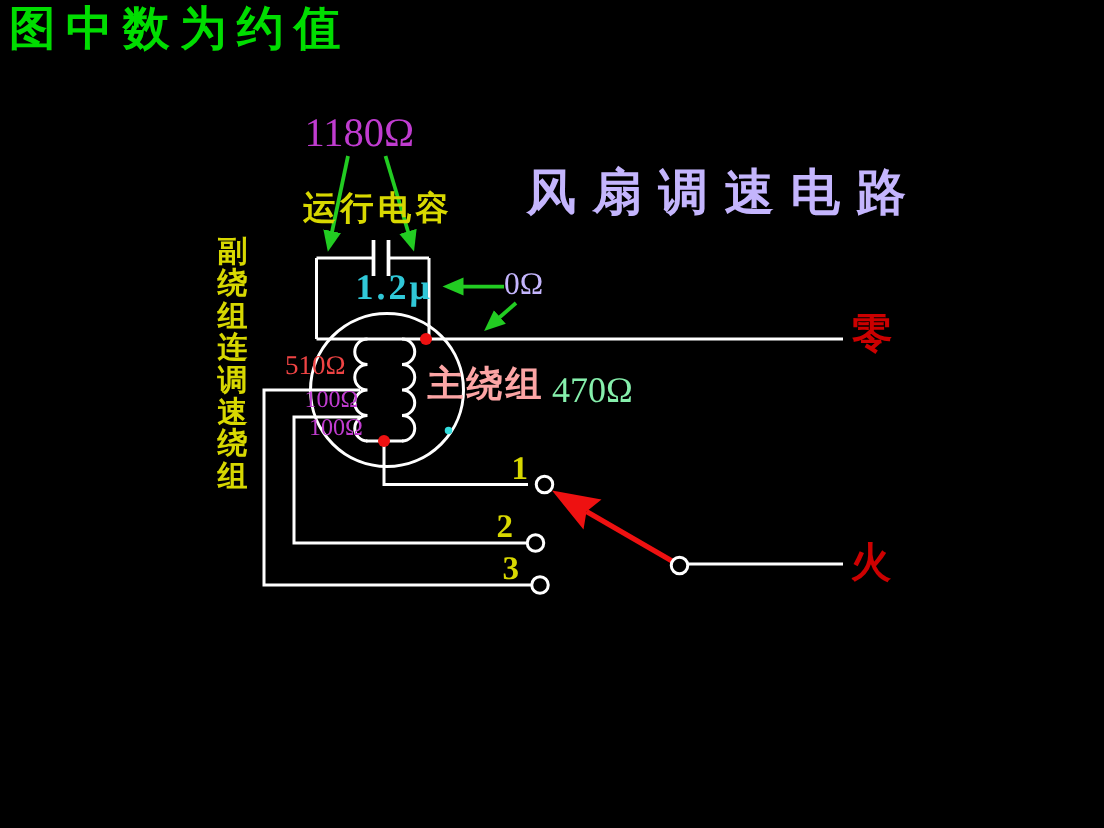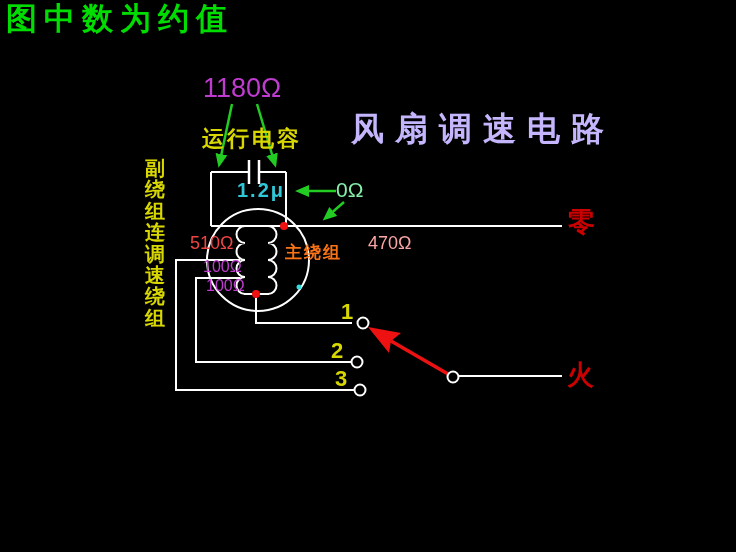--- a/index.html
+++ b/index.html
@@ -1,34 +1,34 @@
 <!DOCTYPE html>
 <html><head>
 <meta charset="utf-8">
 <style>
   html,body{margin:0;padding:0;background:#000;}
   #stage{
     position:relative;width:736px;height:552px;background:#000;overflow:hidden;
-    font-family:Liberation Sans, sans-serif;
+    font-family:Liberation Serif, serif;
   }
   #stage svg{position:absolute;left:0;top:0;}
   .lbl{position:absolute;white-space:nowrap;line-height:1.1;}
   .note{left:6px;top:2px;font-size:31px;font-weight:bold;letter-spacing:7px;color:#00dd00;}
   .rtotal{left:203px;top:74px;font-size:27px;color:#c03cd0;text-align:right;}
   .dtitle{left:351px;top:111px;font-size:33px;font-weight:bold;letter-spacing:11px;color:#c4b5fd;}
   .capname{left:202px;top:127px;font-size:22px;font-weight:bold;letter-spacing:3px;color:#d8d800;text-align:center;}
-  .capval{left:237px;top:179px;font-size:20px;font-weight:bold;letter-spacing:2px;color:#30c8d8;}
-  .zeroohm{left:336px;top:178px;font-size:21px;color:#86efac;}
+  .capval{left:237px;top:179px;font-size:24px;font-weight:bold;letter-spacing:2px;color:#30c8d8;}
+  .zeroohm{left:336px;top:178px;font-size:21px;color:#c4b5fd;}
   .vtext{left:141px;top:158px;width:28px;font-size:20px;font-weight:bold;color:#d8d800;
          white-space:pre;line-height:21.4px;text-align:center;}
   .r1{left:190px;top:234px;font-size:18px;color:#ef4444;}
   .r2{left:203px;top:258px;font-size:16px;color:#c03cd0;}
   .r3{left:206px;top:277px;font-size:16px;color:#c03cd0;}
-  .mainlbl{left:285px;top:244px;font-size:17px;font-weight:bold;letter-spacing:2px;color:#f97316;}
-  .mainres{left:368px;top:234px;font-size:18px;color:#fca5a5;}
+  .mainlbl{left:285px;top:244px;font-size:24px;font-weight:bold;letter-spacing:2px;color:#fca5a5;}
+  .mainres{left:368px;top:248px;font-size:24px;color:#86efac;}
   .t1{left:341px;top:300px;font-size:22px;font-weight:bold;color:#d8d800;}
   .t2{left:331px;top:339px;font-size:22px;font-weight:bold;color:#d8d800;}
   .t3{left:335px;top:367px;font-size:22px;font-weight:bold;color:#d8d800;}
   .neutral{left:568px;top:208px;font-size:27px;font-weight:bold;color:#cc0000;}
   .live{left:567px;top:361px;font-size:27px;font-weight:bold;color:#cc0000;}
 </style>
 </head>
 <body>
 
 <div id="stage">

